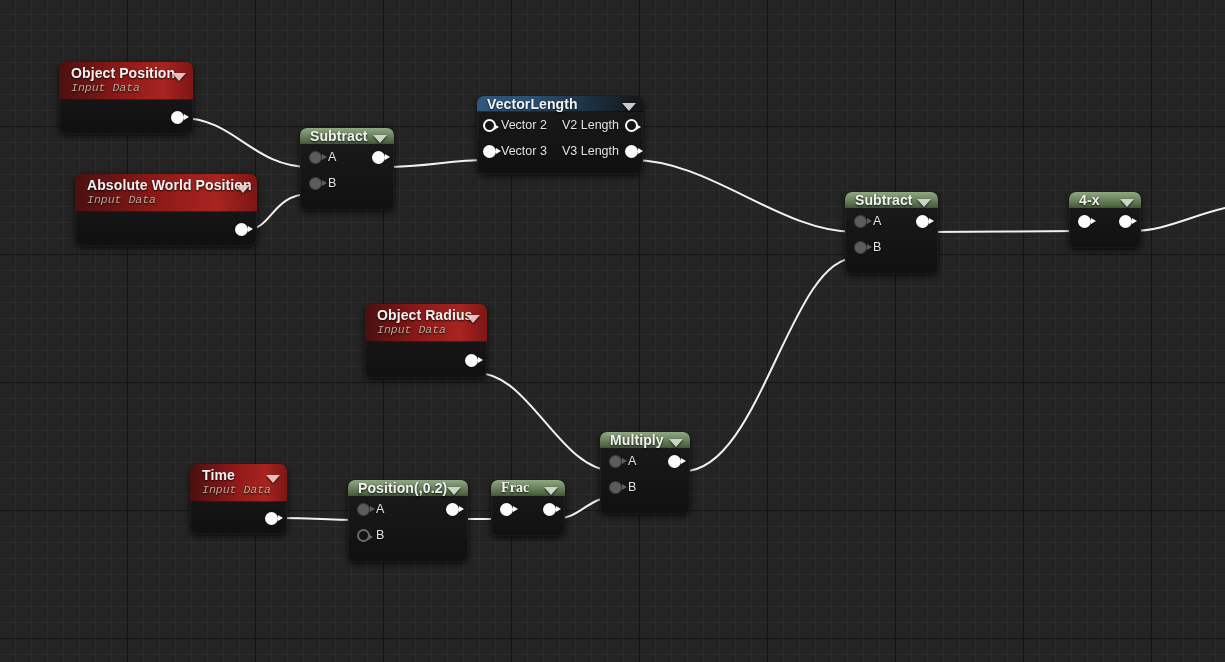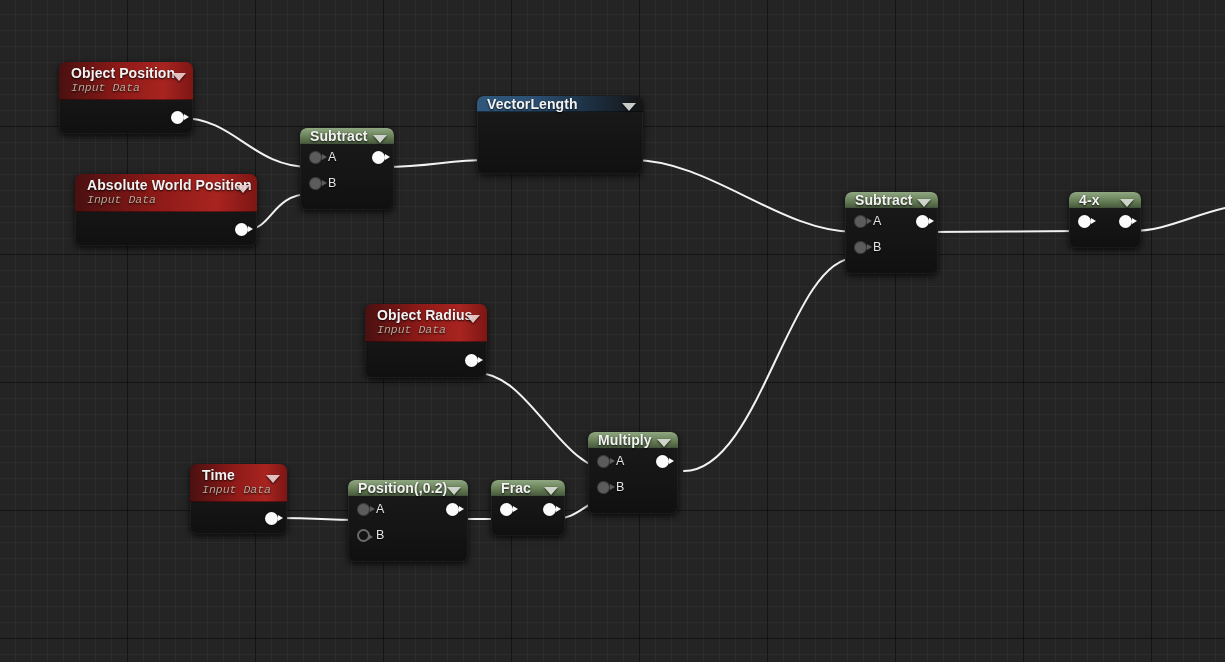--- a/index.html
+++ b/index.html
@@ -211,20 +211,34 @@
             <span class="pin-label">B</span>
             <span class="pin grey" style="left: 9px; top: 7px;"></span>
           </div>
         </div>
       </div>
       <div class="node" style="left: 477px; top: 96px; width: 166px; height: 78px;">
         <div class="node-header hdr-blue">
           <span class="title">VectorLength</span>
           <span class="caret"></span>
         </div>
+        <div class="node-body">
+          <div class="pin-row" style="padding-left: 24px; padding-right: 24px; justify-content: space-between;">
+            <span class="pin-label">Vector 2</span>
+            <span class="pin-label">V2 Length</span>
+            <span class="pin ring" style="left: 6px; top: 7px;"></span>
+            <span class="pin ring" style="right: 5px; top: 7px;"></span>
+          </div>
+          <div class="pin-row" style="padding-left: 24px; padding-right: 24px; justify-content: space-between;">
+            <span class="pin-label">Vector 3</span>
+            <span class="pin-label">V3 Length</span>
+            <span class="pin white" style="left: 6px; top: 7px;"></span>
+            <span class="pin white" style="right: 5px; top: 7px;"></span>
+          </div>
+        </div>
       </div>
       <div class="node" style="left: 365px; top: 304px; width: 122px; height: 74px;">
         <div class="node-header hdr-red">
           <span class="title">Object Radius</span>
           <span class="subtitle">Input Data</span>
           <span class="caret"></span>
         </div>
         <div class="node-body">
           <div class="pin-row" style="height: 36px;">
             <span class="pin white" style="right: 9px; top: 12px;"></span>
@@ -253,33 +267,33 @@
             <span class="pin-label">A</span>
             <span class="pin grey" style="left: 9px; top: 7px;"></span>
             <span class="pin white" style="right: 9px; top: 7px;"></span>
           </div>
           <div class="pin-row" style="padding-left: 28px;">
             <span class="pin-label">B</span>
             <span class="pin ring-dark" style="left: 9px; top: 7px;"></span>
           </div>
         </div>
       </div>
-      <div class="node" style="left: 491px; top: 480px; width: 74px; height: 56px;">
+      <div class="node" style="left: 491px; top: 480px; width: 74px; height: 56px; font-family: Liberation Serif, serif;">
         <div class="node-header hdr-green">
           <span class="title">Frac</span>
           <span class="caret"></span>
         </div>
         <div class="node-body">
           <div class="pin-row" style="padding-left: 28px;">
             <span class="pin white" style="left: 9px; top: 7px;"></span>
             <span class="pin white" style="right: 9px; top: 7px;"></span>
           </div>
         </div>
       </div>
-      <div class="node" style="left: 588px; top: 432px; width: 90px; height: 82px; text-align: right;">
+      <div class="node" style="left: 600px; top: 432px; width: 90px; height: 82px; text-align: right;">
         <div class="node-header hdr-green">
           <span class="title">Multiply</span>
           <span class="caret"></span>
         </div>
         <div class="node-body">
           <div class="pin-row" style="padding-left: 28px;">
             <span class="pin-label">A</span>
             <span class="pin grey" style="left: 9px; top: 7px;"></span>
             <span class="pin white" style="right: 9px; top: 7px;"></span>
           </div>

